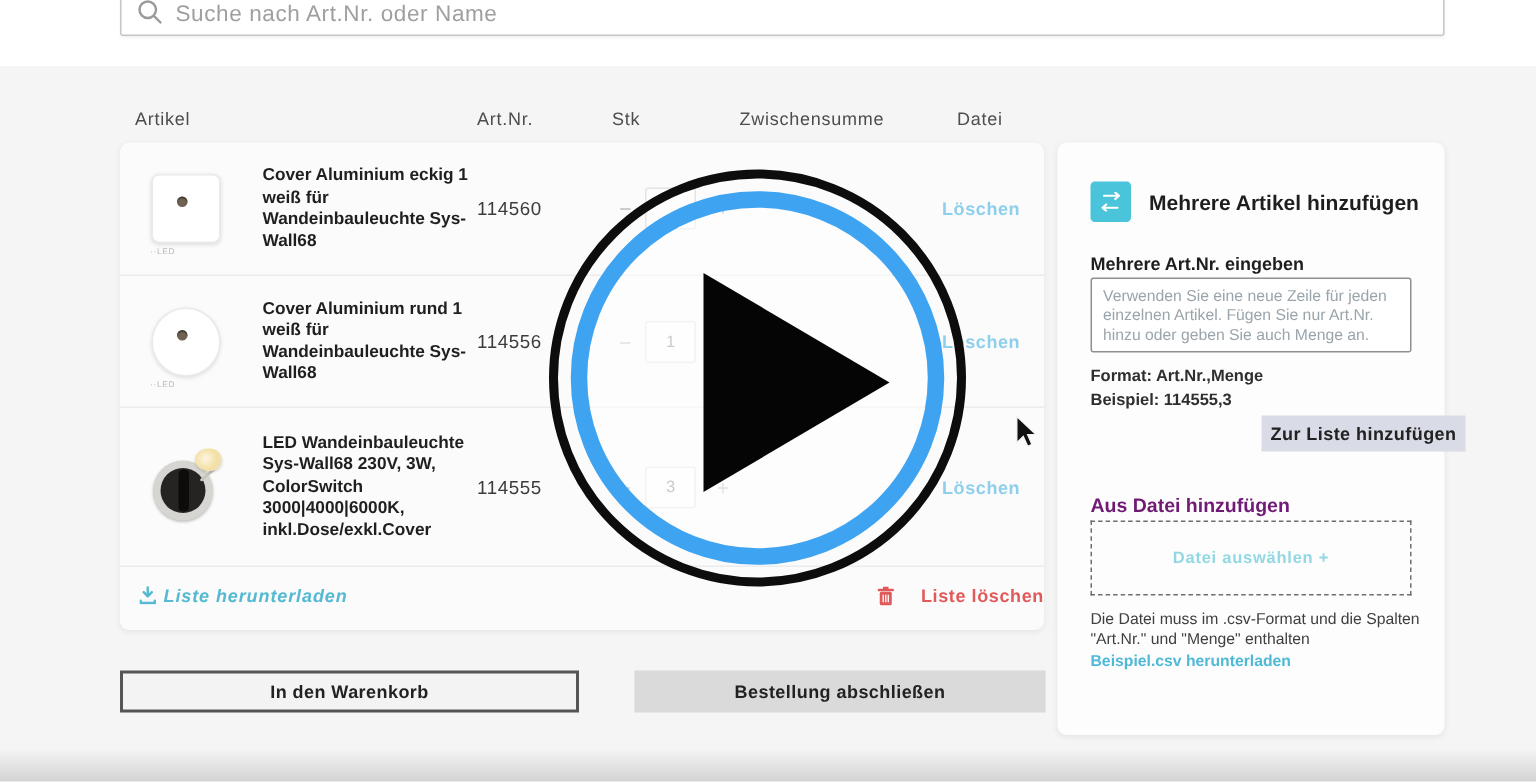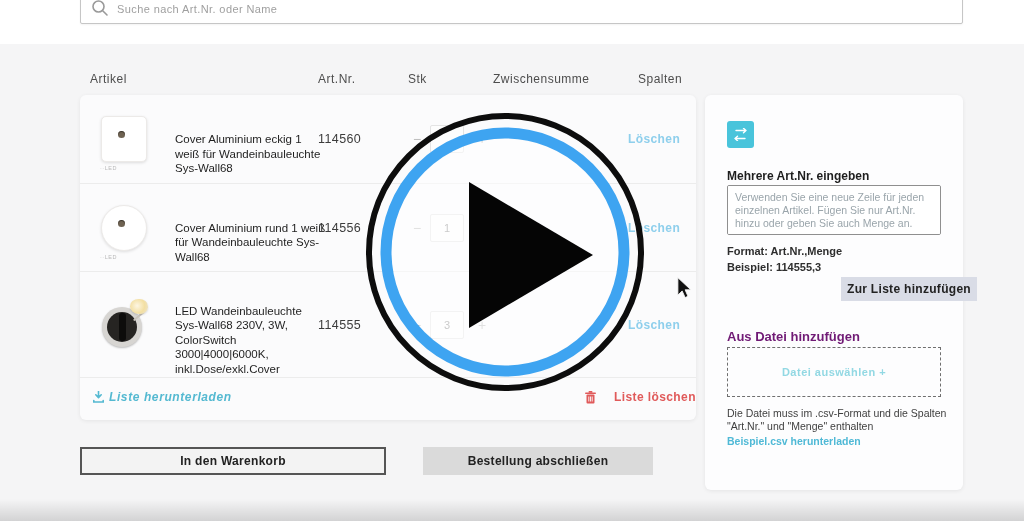--- a/index.html
+++ b/index.html
@@ -11,21 +11,21 @@
   
   .topstrip { position:absolute; left:0; top:0; width:1024px; height:44px; background:#ffffff; }
   .searchbox {
     position:absolute; left:80px; top:-10px; width:883px; height:34px;
     background:#fff; border:1px solid #c6c6c6; border-radius:2px;
     box-shadow:0 1px 2px rgba(0,0,0,0.05);
   }
   .searchbox svg { position:absolute; left:9px; top:7px; }
   .searchbox input {
     position:absolute; left:36px; top:9px; width:820px; height:18px;
-    border:none; outline:none; font-family:inherit; font-size:11px;
+    border:none; outline:none; font-family:inherit; font-size:15px;
     color:#6d6d6d; background:transparent; letter-spacing:.4px;
   }
   .searchbox input::placeholder { color:#9f9f9f; }
   
   .thead span {
     position:absolute; top:72px; font-size:12px; color:#4d4d4d; letter-spacing:.5px;
   }
   .h-artikel { left:90px; } .h-artnr { left:318px; } .h-stk { left:408px; }
   .h-zws { left:493px; } .h-aktion { left:638px; }
   
@@ -47,21 +47,21 @@
     border-radius:50%; box-shadow:0 1px 3px rgba(0,0,0,0.12); position:relative;
   }
   .plate-dot { position:absolute; left:16px; top:14px; width:7px; height:7px; border-radius:50%; background:#6f6352; box-shadow:inset 0 1px 1px rgba(0,0,0,.5); }
   .brandmark { position:absolute; left:-2px; bottom:-10px; font-size:5.5px; color:#b9b9b9; letter-spacing:.5px; white-space:nowrap; }
   .fixture { width:48px; height:48px; position:relative; }
   .fixture .ring { position:absolute; left:2px; top:6px; width:40px; height:40px; border-radius:50%; background:#d7d5d2; box-shadow:0 1px 2px rgba(0,0,0,.25); }
   .fixture .body { position:absolute; left:7px; top:11px; width:30px; height:30px; border-radius:50%; background:#262422; }
   .fixture .slot { position:absolute; left:19px; top:12px; width:7px; height:28px; background:#0d0c0b; border-radius:3px; }
   .fixture .glow { position:absolute; right:0px; top:-2px; width:18px; height:15px; border-radius:50% 50% 45% 55%; background:radial-gradient(circle at 40% 45%, #fdf6e3 0%, #f3dfa2 55%, #e8e4da 100%); box-shadow:0 1px 2px rgba(0,0,0,.15); }
   .fixture .cable { position:absolute; right:2px; top:14px; width:14px; height:2px; background:#c9c4bc; transform:rotate(-40deg); border-radius:2px; }
-  .pname { left:95px; width:152px; font-size:11.5px; font-weight:normal; color:#1f1f1f; line-height:14.5px;margin-top:15px; }
+  .pname { left:95px; width:152px; font-size:11.5px; font-weight:bold; color:#1f1f1f; line-height:14.5px; }
   .partnr { left:238px; font-size:12.5px; color:#3c3c3c; letter-spacing:.4px; }
   .stepper-minus, .stepper-plus {
     font-size:14px; color:#bdbdbd; cursor:default; width:14px; text-align:center;
   }
   .stepper-minus { left:330px; } .stepper-plus { left:395px; }
   .qtybox {
     left:350px; width:34px; height:28px; background:#fdfdfd; border:1px solid #e4e4e4;
     border-radius:2px; display:flex; align-items:center; justify-content:center;
     font-size:11px; color:#8a8a8a;
   }
@@ -72,21 +72,21 @@
     color:#54b9d1; letter-spacing:.6px; display:flex; align-items:center; gap:5px;font-style:italic;
   }
   .dellist-link {
     position:absolute; left:505px; top:12px; font-size:12px; font-weight:bold;
     color:#e05a5a; letter-spacing:.4px; display:flex; align-items:center; gap:18px;
   }
   
   .btn { position:absolute; display:flex; align-items:center; justify-content:center;
          font-size:12px; font-weight:bold; color:#222; letter-spacing:.3px; cursor:pointer; }
   .btn-cart { left:80px; top:447px; width:306px; height:28px; background:#f3f3f3; border:2px solid #555; }
-  .btn-checkout { left:423px; top:447px; width:230px; height:28px; background:#dadada; border:none;text-align:right; }
+  .btn-checkout { left:423px; top:447px; width:274px; height:28px; background:#dadada; border:none;text-align:right; }
   
   .panel { left:705px; top:95px; width:258px; height:395px; background:#fdfdfe; }
   .panel-head { position:absolute; left:22px; top:26px; display:flex; align-items:center; gap:12px; }
   .swap-icon { width:27px; height:27px; background:#49c4db; border-radius:3px; display:flex; align-items:center; justify-content:center; }
   .panel-title { font-size:14px; font-weight:bold; color:#1e1e1e; }
   .panel-label { position:absolute; left:22px; top:74px; font-size:12px; font-weight:bold; color:#1e1e1e; }
   .panel textarea {
     position:absolute; left:22px; top:90px; width:214px; height:50px;
     border:1px solid #8f8f8f; border-radius:2px; background:#fff; resize:none;
     font-family:inherit; font-size:10.5px; color:#5f6a70; padding:5px 7px; line-height:13px; outline:none;
@@ -127,21 +127,21 @@
     </svg>
     <input type="text" placeholder="Suche nach Art.Nr. oder Name" style="">
   </div>
 </div>
 
 <div class="thead">
   <span class="h-artikel">Artikel</span>
   <span class="h-artnr">Art.Nr.</span>
   <span class="h-stk">Stk</span>
   <span class="h-zws">Zwischensumme</span>
-  <span class="h-aktion">Spalten</span>
+  <span class="h-aktion">Datei</span>
 </div>
 
 <div class="card cart-card">
 
   <div class="row row1">
     <div class="cell imgbox">
       <div class="plate-sq">
           <div class="plate-dot"></div>
         <div class="brandmark">··LED</div>
       </div>
@@ -219,20 +219,21 @@
 <div class="btn btn-checkout">Bestellung abschließen</div>
 
 <div class="card panel">
   <div class="panel-head">
     <div class="swap-icon">
       <svg width="17" height="13" viewBox="0 0 17 13">
         <path d="M4 2.5 h10 M11.5 0.3 L14 2.5 L11.5 4.7" fill="none" stroke="#fff" stroke-width="1.4" stroke-linecap="round" stroke-linejoin="round"></path>
         <path d="M13 10.5 h-10 M5.5 8.3 L3 10.5 L5.5 12.7" fill="none" stroke="#fff" stroke-width="1.4" stroke-linecap="round" stroke-linejoin="round"></path>
       </svg>
     </div>
+    <div class="panel-title">Mehrere Artikel hinzufügen</div>
   </div>
 
   <div class="panel-label">Mehrere Art.Nr. eingeben</div>
   <textarea placeholder="Verwenden Sie eine neue Zeile für jeden einzelnen Artikel. Fügen Sie nur Art.Nr. hinzu oder geben Sie auch Menge an." style=""></textarea>
 
   <div class="fmt-hint">Format: Art.Nr.,Menge</div>
   <div class="ex-hint">Beispiel: 114555,3</div>
   <button class="btn btn-addlist">Zur Liste hinzufügen</button>
 
   <div class="file-title">Aus Datei hinzufügen</div>

